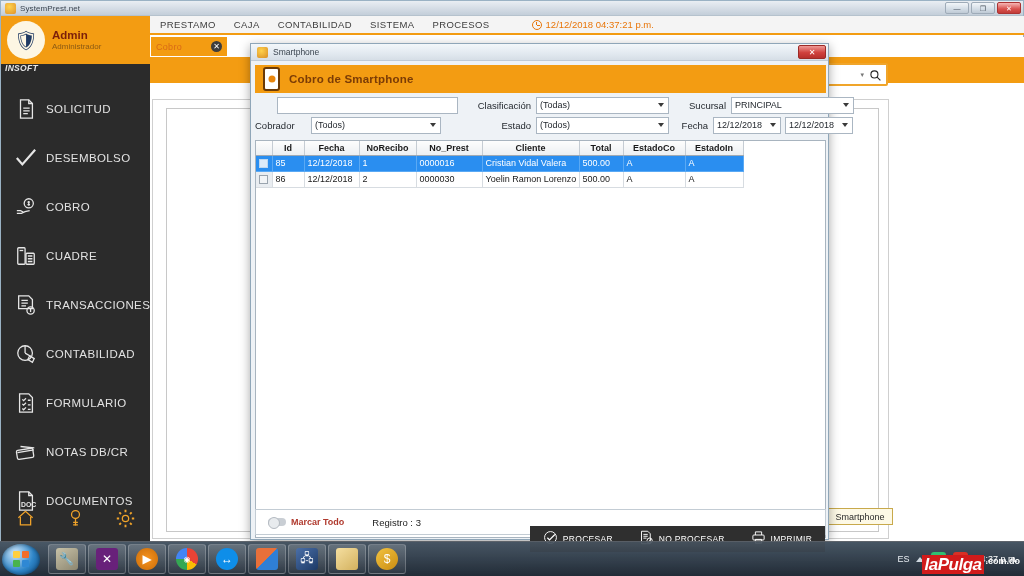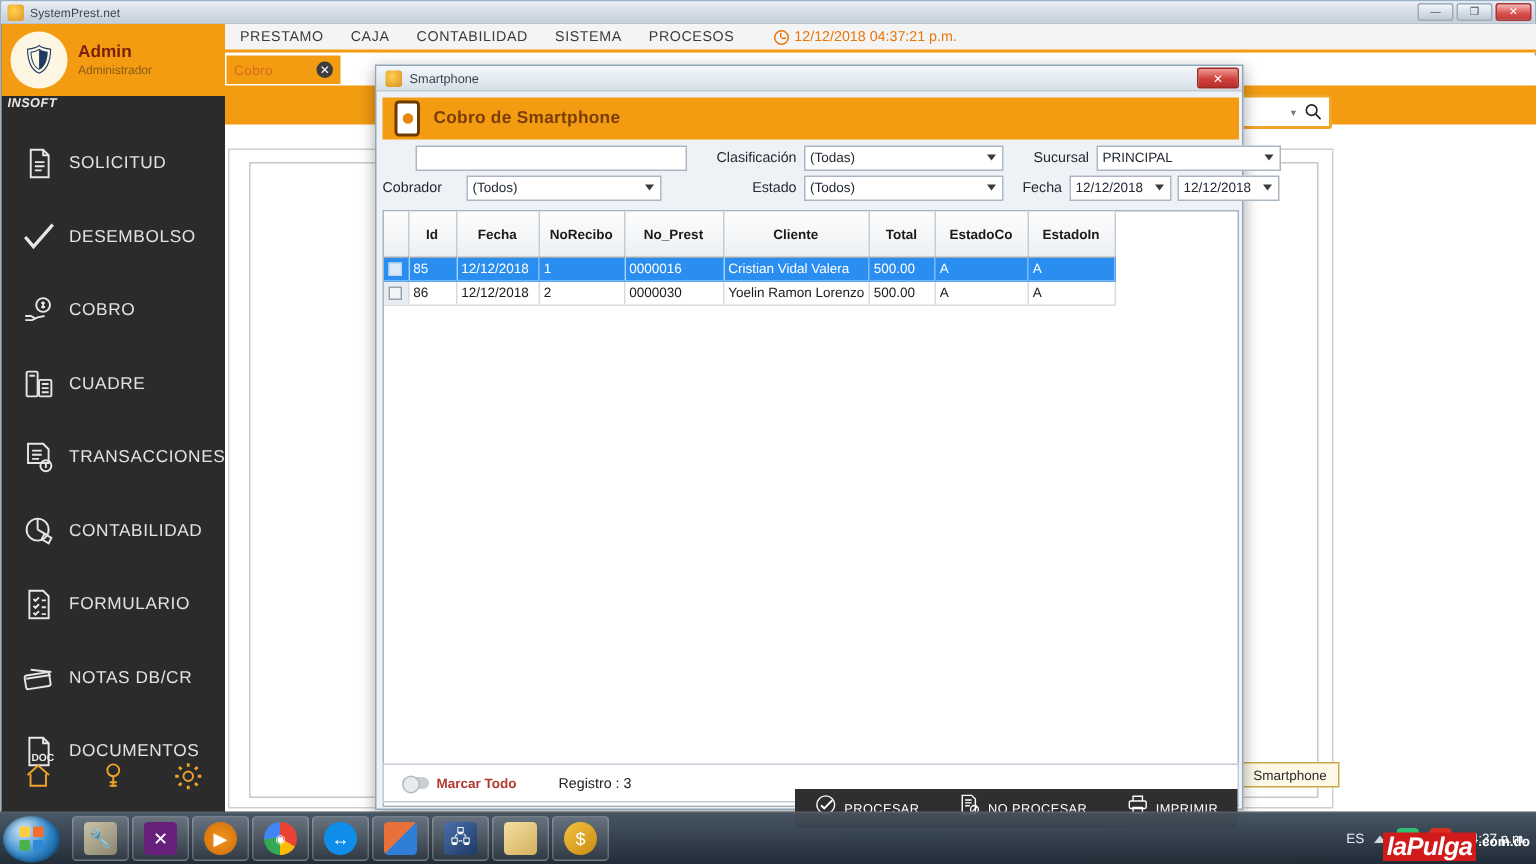--- a/index.html
+++ b/index.html
@@ -93,21 +93,21 @@
   }
   #nav-bottom .fico svg { width:19px;height:19px;stroke:#f0a32a;fill:none;stroke-width:1.6; }
 
   
   #menubar {
     position:absolute; left:149px; top:15px; width:875px; height:19px;
     background:#f4f4f4; border-bottom:2px solid #f39c12;
     display:flex; align-items:center; padding-left:10px; gap:18px;
   }
   .menu-item { font-size:9.5px;color:#3c3c3c;letter-spacing:.4px;cursor:pointer; }
-  #clock-wrap { display:flex;align-items:center;gap:4px;margin-left:8px; }
+  #clock-wrap { display:flex;align-items:center;gap:4px;margin-left:24px; }
   #clock-wrap .cico { width:10px;height:10px;border:1.3px solid #e8760a;border-radius:50%;position:relative; }
   #clock-wrap .cico::after{content:"";position:absolute;left:3.6px;top:1.6px;width:1.2px;height:3.4px;background:#e8760a;}
   #clock-wrap .cico::before{content:"";position:absolute;left:4px;top:4.4px;width:3px;height:1.2px;background:#e8760a;}
   #clock-text { font-size:9.5px;color:#e8760a; }
 
   
   #tabstrip {
     position:absolute; left:149px; top:36px; width:875px; height:20px;
     background:#ffffff;
   }
@@ -208,21 +208,21 @@
     border-top:4px solid #3a3a3a;
   }
 
   
   #grid {
     position:absolute;left:4px;top:96px;width:571px;height:398px;
     background:#fff;border:1px solid #a8b4bf;
   }
   #grid table { border-collapse:collapse;width:487px;table-layout:fixed; }
   #grid th {
-    height:30px;font-size:9px;font-weight:bold;color:#1a1a1a;
+    height:14px;font-size:9px;font-weight:bold;color:#1a1a1a;
     background:linear-gradient(to bottom,#fdfdfd,#eceff2);
     border-right:1px solid #c5ccd3;border-bottom:1px solid #9fa9b3;
     text-align:center;padding:0;
   }
   #grid td {
     height:16px;font-size:9px;color:#1a1a1a;
     border-right:1px solid #d7dce1;border-bottom:1px solid #d7dce1;
     padding:0 3px;white-space:nowrap;overflow:hidden;
   }
   #grid tr.sel td { background:#2a8ef0;color:#ffffff;border-right-color:#5aa9f4;border-bottom-color:#5aa9f4;margin-left:12px; }

